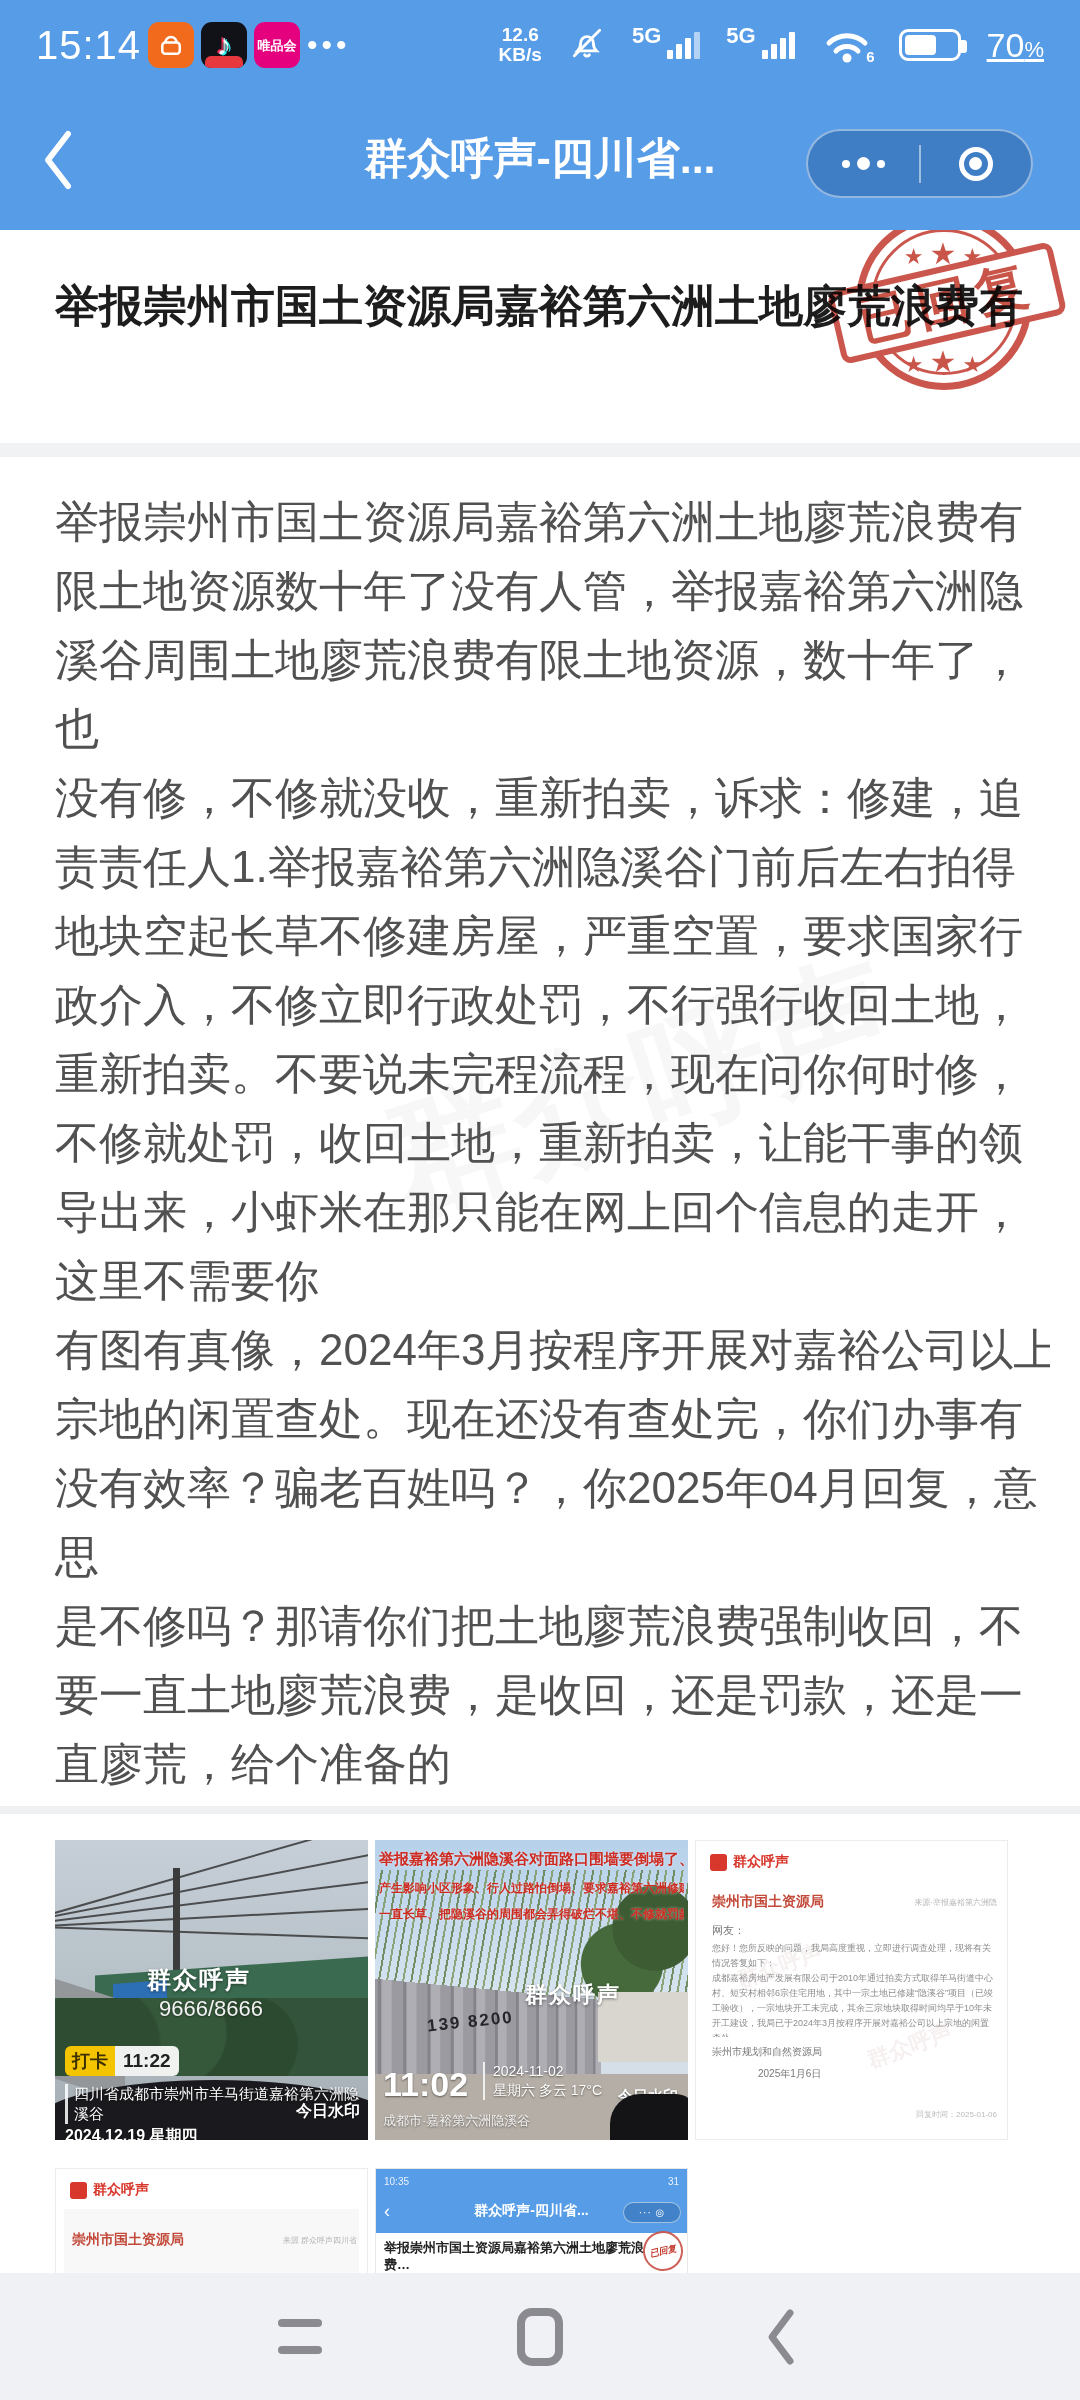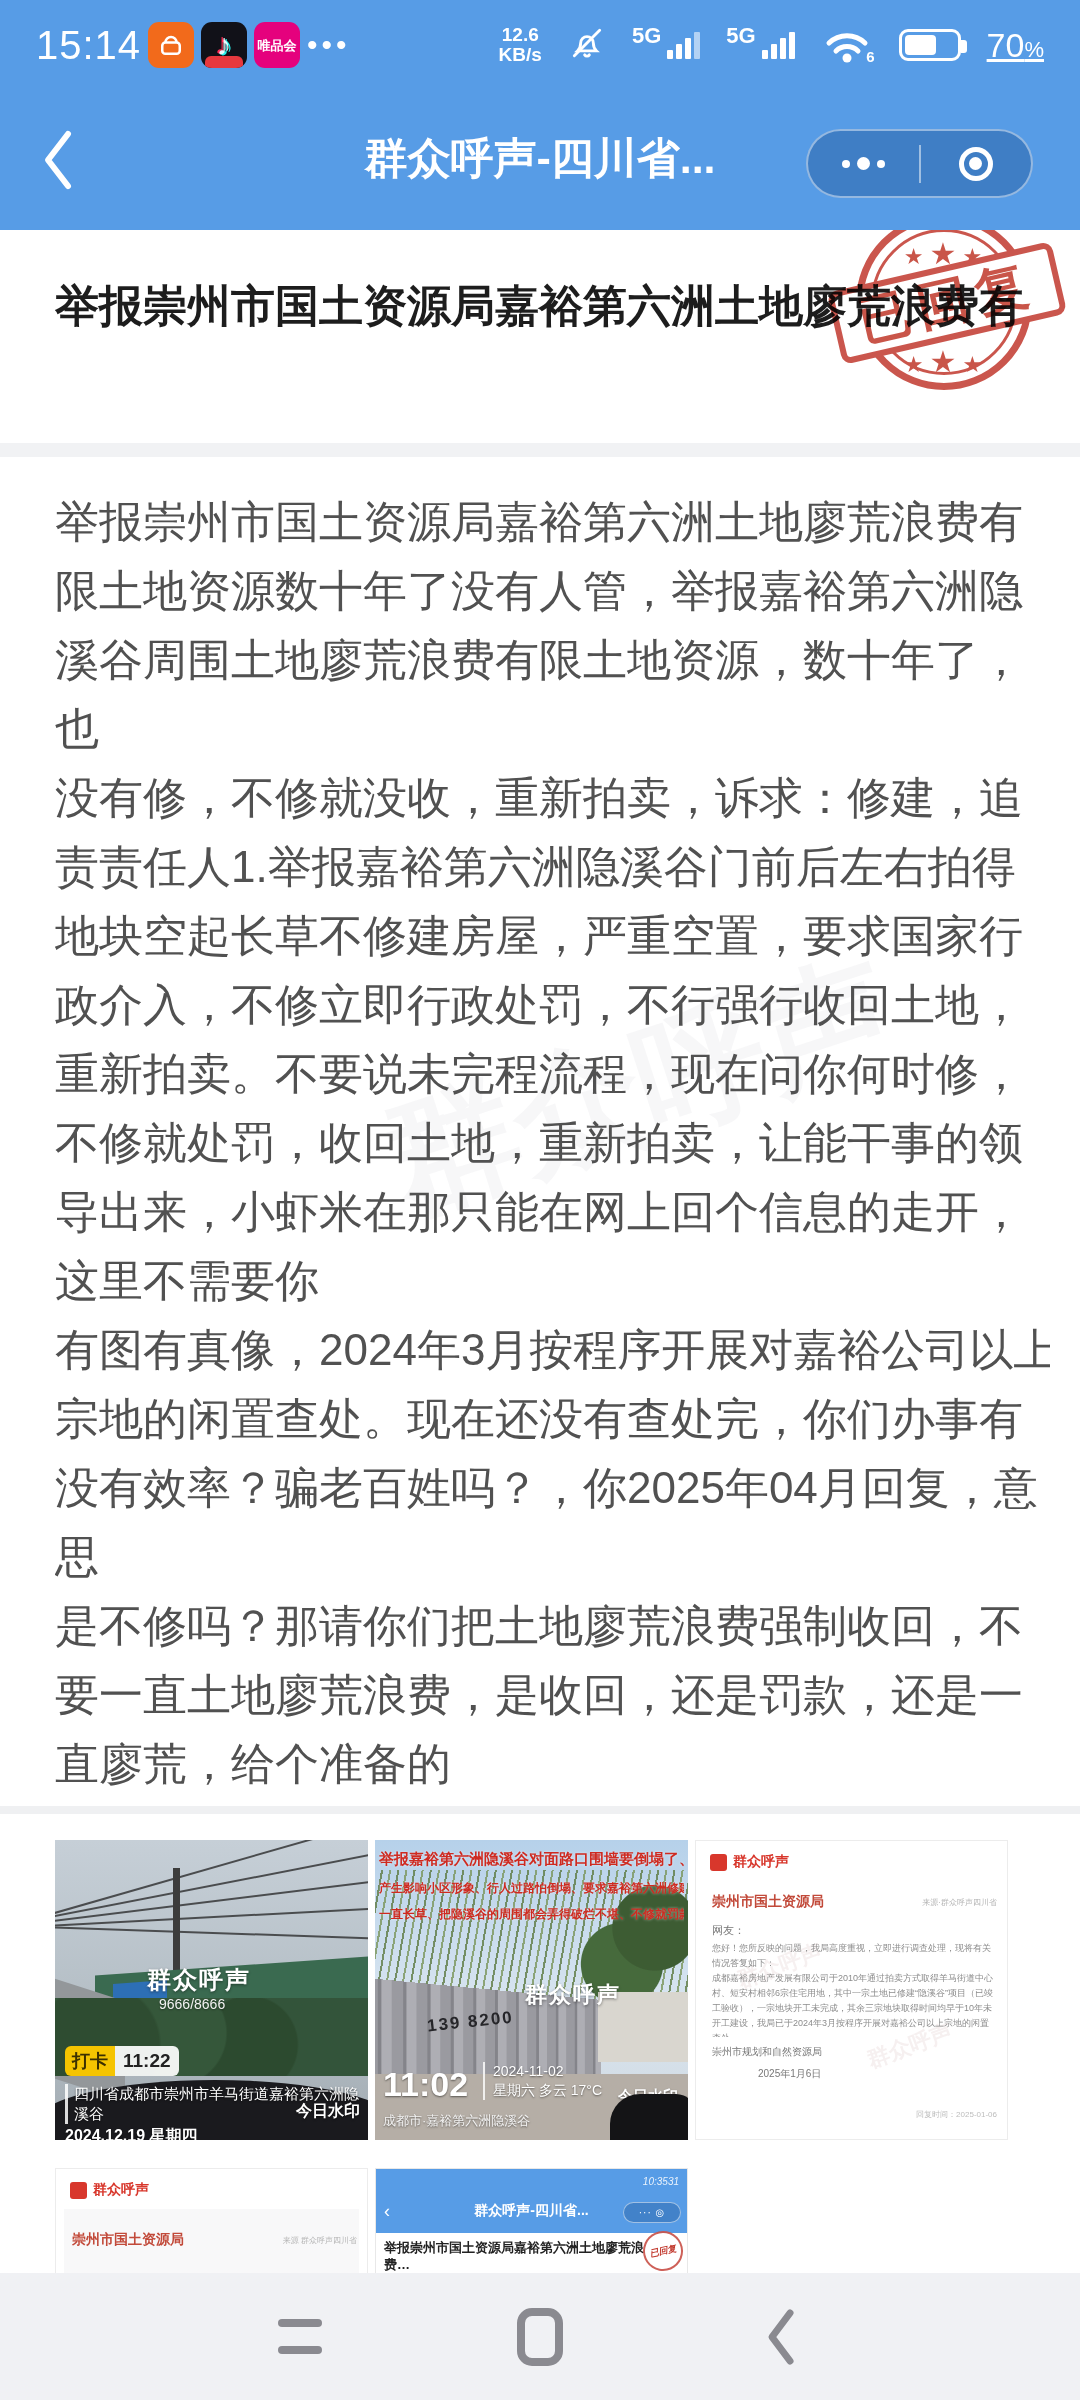--- a/index.html
+++ b/index.html
@@ -96,21 +96,21 @@
   .t1 .hedge{position:absolute;left:0;top:158px;width:313px;height:78px;background:
       radial-gradient(circle at 14% 60%,#2e4c31 22%,transparent 23%),
       radial-gradient(circle at 38% 45%,#35573a 26%,transparent 27%),
       radial-gradient(circle at 62% 60%,#2c4a2f 24%,transparent 25%),
       radial-gradient(circle at 86% 50%,#33543a 26%,transparent 27%),
       linear-gradient(#36573c,#2b4730);}
   .t1 .road{position:absolute;left:0;top:150px;width:70px;height:100px;background:#93979a;transform:skewY(18deg);}
   .t1 .dash{position:absolute;left:-20px;bottom:-26px;width:360px;height:86px;background:#1a1a1e;border-radius:50% 50% 0 0;}
   .ph-wm{position:absolute;color:#fff;font-weight:bold;text-shadow:0 1px 3px rgba(0,0,0,.45);}
   .t1 .wm{left:92px;top:124px;font-size:24px;letter-spacing:2px;}
-  .t1 .phone{position:absolute;left:104px;top:156px;color:#f2f2f2;font-size:14px;text-shadow:0 1px 2px rgba(0,0,0,.4);}
+  .t1 .phone{position:absolute;left:104px;top:156px;color:#f2f2f2;font-size:22px;text-shadow:0 1px 2px rgba(0,0,0,.4);}
   .t1 .badge-row{position:absolute;left:10px;top:206px;display:flex;align-items:stretch;height:30px;border-radius:6px;overflow:hidden;}
   .t1 .badge-daka{background:#F5C400;color:#3c3000;font-size:18px;font-weight:bold;display:flex;align-items:center;padding:0 7px;}
   .t1 .badge-time{background:rgba(255,255,255,.92);color:#222;font-size:19px;font-weight:bold;display:flex;align-items:center;padding:0 8px;}
   .t1 .loc{position:absolute;left:10px;top:244px;color:#fff;font-size:15px;line-height:20px;white-space:pre-line;text-shadow:0 1px 2px rgba(0,0,0,.6);border-left:3px solid rgba(255,255,255,.85);padding-left:6px;}
   .t1 .pdate{position:absolute;left:10px;top:286px;color:#fff;font-size:16px;font-weight:bold;text-shadow:0 1px 2px rgba(0,0,0,.6);}
   .t1 .brand{position:absolute;right:8px;bottom:18px;color:#fff;font-size:16px;font-weight:bold;text-shadow:0 1px 2px rgba(0,0,0,.6);}
 
   
   .t2 .sky{position:absolute;inset:0;background:linear-gradient(#b6d1ea,#d9e5f0 55%,#cfd8df);}
   .t2 .grass{position:absolute;left:0;top:30px;width:313px;height:130px;background:repeating-linear-gradient(100deg,transparent 0 6px,#5d7a42 6px 8px,transparent 8px 14px,#7a955b 14px 16px);opacity:.8;}
@@ -145,21 +145,21 @@
   .doc .dpara{position:absolute;left:16px;top:100px;width:282px;color:#8d8d8d;font-size:9px;line-height:15px;white-space:pre-line;overflow:hidden;height:96px;}
   .doc .dsign{position:absolute;left:16px;top:204px;color:#777;font-size:10px;}
   .doc .ddate{position:absolute;left:62px;top:226px;color:#777;font-size:10px;}
   .doc .dfoot{position:absolute;right:10px;top:268px;color:#bdbdbd;font-size:8px;}
   .doc .dwm{position:absolute;color:rgba(190,150,150,.14);font-size:22px;font-weight:bold;transform:rotate(-20deg);white-space:nowrap;}
   .doc .dlabel{position:absolute;left:16px;top:122px;color:#888;font-size:11px;}
   .t4 .panel{position:absolute;left:8px;top:40px;right:8px;height:220px;background:#f8f8f9;}
 
   
   .t5{background:#fff;border:1px solid #e8e8e8;}
-  .m-status{position:absolute;left:0;top:0;right:0;height:24px;background:#579CE6;color:#eaf2fb;font-size:10px;display:flex;justify-content:flex-end;align-items:center;padding:0 8px;font-style:italic;}
+  .m-status{position:absolute;left:0;top:0;right:0;height:24px;background:#579CE6;color:#eaf2fb;font-size:10px;display:flex;justify-content:space-between;align-items:center;padding:0 8px;}
   .m-nav{position:absolute;left:0;top:24px;right:0;height:40px;background:#579CE6;color:#fff;}
   .m-nav .mb{position:absolute;left:8px;top:8px;font-size:18px;}
   .m-nav .mt2{position:absolute;left:0;right:0;top:9px;text-align:center;font-size:14px;font-weight:bold;}
   .m-nav .mcap{position:absolute;right:6px;top:9px;width:58px;height:21px;border:1px solid rgba(255,255,255,.5);background:rgba(35,92,158,.4);border-radius:11px;color:#fff;font-size:10px;text-align:center;line-height:19px;letter-spacing:1px;}
   .m-head{position:absolute;left:8px;top:70px;width:270px;color:#222;font-size:13px;font-weight:bold;line-height:17px;}
   .m-stamp{position:absolute;right:4px;top:62px;width:40px;height:40px;border:2px solid rgba(194,58,47,.8);border-radius:50%;color:#c23a2f;font-size:9px;font-weight:bold;display:flex;align-items:center;justify-content:center;transform:rotate(-12deg);background:rgba(255,255,255,.6);}
   .m-meta{position:absolute;left:8px;top:106px;width:290px;color:#adadad;font-size:8.5px;white-space:nowrap;overflow:hidden;}
   .m-body{position:absolute;left:8px;top:122px;width:297px;height:176px;color:#7c7c7c;font-size:11px;line-height:15.5px;white-space:pre;overflow:hidden;}
 
   
@@ -337,21 +337,21 @@
   </div>
 
   <div class="thumb t3 doc">
     <span class="dwm" style="left:40px;top:110px;">群众呼声</span>
     <span class="dwm" style="left:170px;top:190px;">群众呼声</span>
     <div class="dhead">
       <i class="dlogo"></i>
       <span class="dlogot">群众呼声</span>
     </div>
     <span class="dagency">崇州市国土资源局</span>
-    <span class="dsrc">来源·群众呼声四川省</span>
+    <span class="dsrc">来源·举报嘉裕第六洲隐</span>
     <span class="dgreet">网友：</span>
     <span class="dpara">您好！您所反映的问题，我局高度重视，立即进行调查处理，现将有关情况答复如下：
 成都嘉裕房地产发展有限公司于2010年通过拍卖方式取得羊马街道中心村、短安村相邻6宗住宅用地，其中一宗土地已修建“隐溪谷”项目（已竣工验收），一宗地块开工未完成，其余三宗地块取得时间均早于10年未开工建设，我局已于2024年3月按程序开展对嘉裕公司以上宗地的闲置查处。</span>
     <span class="dsign">崇州市规划和自然资源局</span>
     <span class="ddate">2025年1月6日</span>
     <span class="dfoot">回复时间：2025-01-06</span>
   </div>
 
   <div class="thumb t4 doc">
     <div class="panel"></div>

